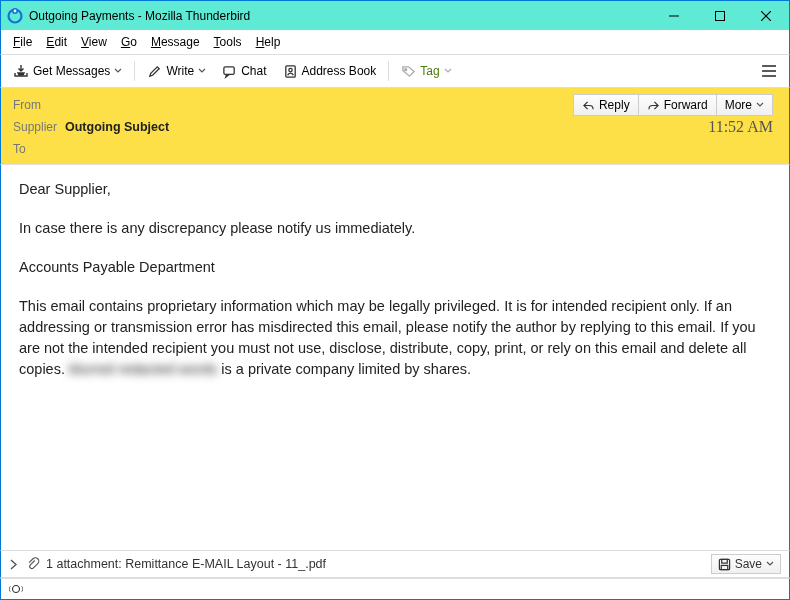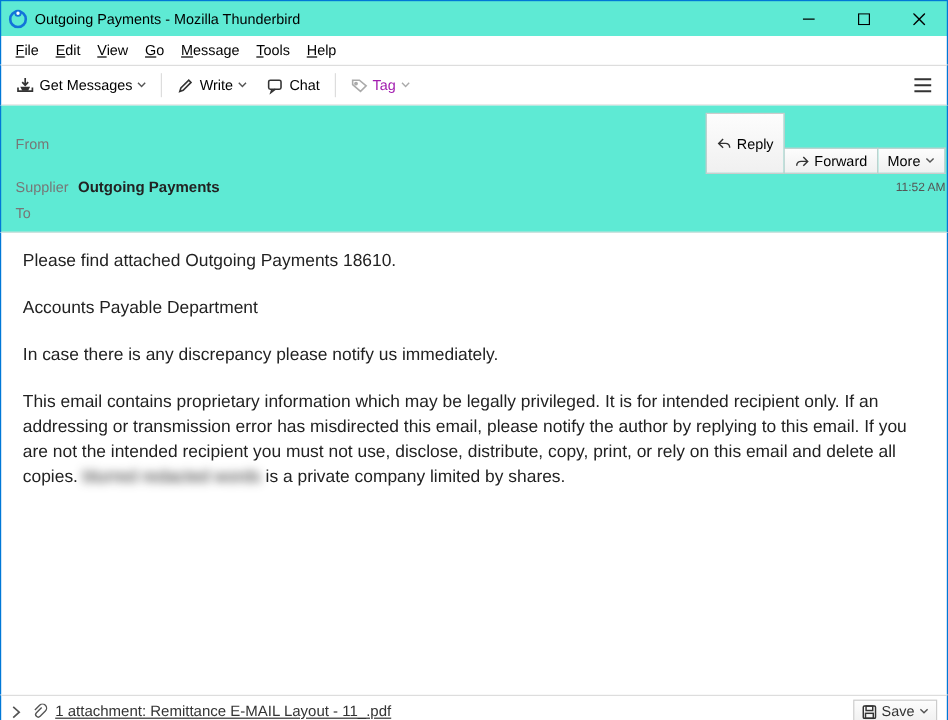--- a/index.html
+++ b/index.html
@@ -15,39 +15,39 @@
 .menubar .menu-item { font-size: 12px; padding: 2px 6px; cursor: pointer; text-align: center; }
 .menubar .menu-item .ul { text-decoration: underline; }
 
 .toolbar { height: 34px; border: 1px solid #ddd; border-left: 1px solid #0078d7; border-right: 1px solid #0078d7; display: flex; align-items: center; padding: 0 4px; background: #fff; }
 .toolbar .tb-btn { display: flex; align-items: center; gap: 4px; padding: 4px 8px; font-size: 12px; cursor: pointer; border-radius: 2px; }
 .toolbar .sep { width: 1px; height: 20px; background: #ddd; margin: 0 4px; }
 .toolbar .dd { width: 8px; display: flex; align-items: center; justify-content: center; }
 .toolbar .spacer { flex: 1; }
 .toolbar .hamburger { padding: 4px 8px; cursor: pointer; }
 
-.header-area { border-left: 1px solid #0078d7; border-right: 1px solid #0078d7; padding: 6px 1px 4px 12px; background: #5eead4; border-bottom: 1px solid #e0e0e0; }
+.header-area { border-left: 1px solid #0078d7; border-right: 1px solid #0078d7; padding: 6px 16px 4px 12px; background: #fde047; border-bottom: 1px solid #e0e0e0; }
 .header-row { display: flex; align-items: center; min-height: 22px; font-size: 12.5px; }
 .header-row .hlabel { width: 52px; color: #777; font-size: 12px; }
 .header-row .hval { flex: 1; color: #333; }
 .header-row.subject .hval { font-weight: 600; color: #222; }
 .header-actions { display: flex; gap: 0; margin-left: auto; }
 .header-actions .act-btn { display: flex; align-items: center; gap: 4px; font-size: 12px; padding: 3px 8px; border: 1px solid #ccc; background: linear-gradient(#fdfdfd,#f0f0f0); cursor: pointer; }
-.header-actions .act-btn + .act-btn { border-left: none; margin-top: 29px; }
-.header-row .time { color: #555; font-size: 10px; margin-left: auto; }
+.header-actions .act-btn + .act-btn { border-left: none; }
+.header-row .time { color: #555; font-size: 16px; margin-left: auto; font-family: Liberation Serif, serif; }
 
 .body-area { border-left: 1px solid #0078d7; border-right: 1px solid #0078d7; padding: 14px 18px; font-size: 14.5px; color: #222; line-height: 1.45; height: 385px; overflow: auto; }
 .body-area p { margin-bottom: 18px; }
 .body-area .disclaimer-title { margin-bottom: 0; margin-top: 20px; }
 .body-area .blur { filter: blur(4px); display: inline-block; }
 
 .attachment-bar { height: 28px; border: 1px solid #ddd; border-left: 1px solid #0078d7; border-right: 1px solid #0078d7; display: flex; align-items: center; padding: 0 8px; font-size: 12.5px; color: #333; background: #fff; }
 .attachment-bar .chev { margin-right: 8px; cursor: pointer; }
 .attachment-bar .clip { margin-right: 6px; }
-.attachment-bar .att-text { flex: 1; text-decoration: underline; }
+.attachment-bar .att-text { flex: 1; }
 .attachment-bar .save-btn { display: flex; align-items: center; gap: 4px; padding: 2px 6px; border: 1px solid #ccc; background: linear-gradient(#fdfdfd,#f0f0f0); cursor: pointer; font-size: 12px; }
 
 .statusbar { height: 22px; border: 1px solid #0078d7; border-top: 1px solid #ddd; display: flex; align-items: center; padding: 0 8px; background: #fff; }
 
 svg { display: block; }
 </style>
 </head>
 <body>
 
 <div class="titlebar">
@@ -120,22 +120,32 @@
   </div>
   <div class="tb-btn">
     <span>
         <svg width="15" height="15" viewBox="0 0 16 16" fill="none" stroke="#333" stroke-width="1.4">
           <rect x="2" y="3" width="11" height="8" rx="1.5"></rect>
           <path d="M5 11l-1 3 4-3"></path>
         </svg>
       </span>
     <span>Chat</span>
   </div>
+  <div class="tb-btn">
+    <span>
+        <svg width="15" height="15" viewBox="0 0 16 16" fill="none" stroke="#333" stroke-width="1.4">
+          <rect x="3" y="2" width="10" height="12" rx="1"></rect>
+          <circle cx="8" cy="6.5" r="1.8"></circle>
+          <path d="M5 12c.5-1.5 1.8-2.2 3-2.2s2.5.7 3 2.2"></path>
+        </svg>
+      </span>
+    <span>Address Book</span>
+  </div>
   <div class="sep"></div>
-  <div class="tb-btn" style="color:#a21caf">
+  <div class="tb-btn" style="color:#4d7c0f">
     <span>
         <svg width="15" height="15" viewBox="0 0 16 16" fill="none" stroke="#aaa" stroke-width="1.4">
           <path d="M2 3l6 0 6 5-5 5-7-6z"></path>
           <circle cx="5" cy="6" r="1" fill="#aaa"></circle>
         </svg>
       </span>
     <span>Tag</span>
     <span class="dd">
         <svg width="8" height="8">
           <path d="M1 2l3 3 3-3" fill="none" stroke="#aaa" stroke-width="1.2"></path>
@@ -178,33 +188,33 @@
         <span>
             <svg width="8" height="8">
               <path d="M1 2l3 3 3-3" fill="none" stroke="#555" stroke-width="1.2"></path>
             </svg>
           </span>
       </div>
     </div>
   </div>
   <div class="header-row subject">
     <span class="hlabel">Supplier</span>
-    <span class="hval">Outgoing Payments</span>
+    <span class="hval">Outgoing Subject</span>
     <span class="time">11:52 AM</span>
   </div>
   <div class="header-row">
     <span class="hlabel">To</span>
     <span class="hval"></span>
   </div>
 </div>
 
 <div class="body-area">
-  <p>Please find attached Outgoing Payments 18610.</p>
+  <p>Dear Supplier,</p>
+  <p>In case there is any discrepancy please notify us immediately.</p>
   <p>Accounts Payable Department</p>
-  <p>In case there is any discrepancy please notify us immediately.</p>
   <p>
     <span>This email contains proprietary information which may be legally privileged. It is for intended recipient only. If an addressing or transmission error has misdirected this email, please notify the author by replying to this email. If you are not the intended recipient you must not use, disclose, distribute, copy, print, or rely on this email and delete all copies. </span><span class="blur">blurred redacted words</span><span> is a private company limited by shares.</span>
   </p>
 </div>
 
 <div class="attachment-bar">
   <span class="chev">
       <svg width="9" height="11">
         <path d="M2 1l5 4.5L2 10" fill="none" stroke="#555" stroke-width="1.4"></path>
       </svg>

